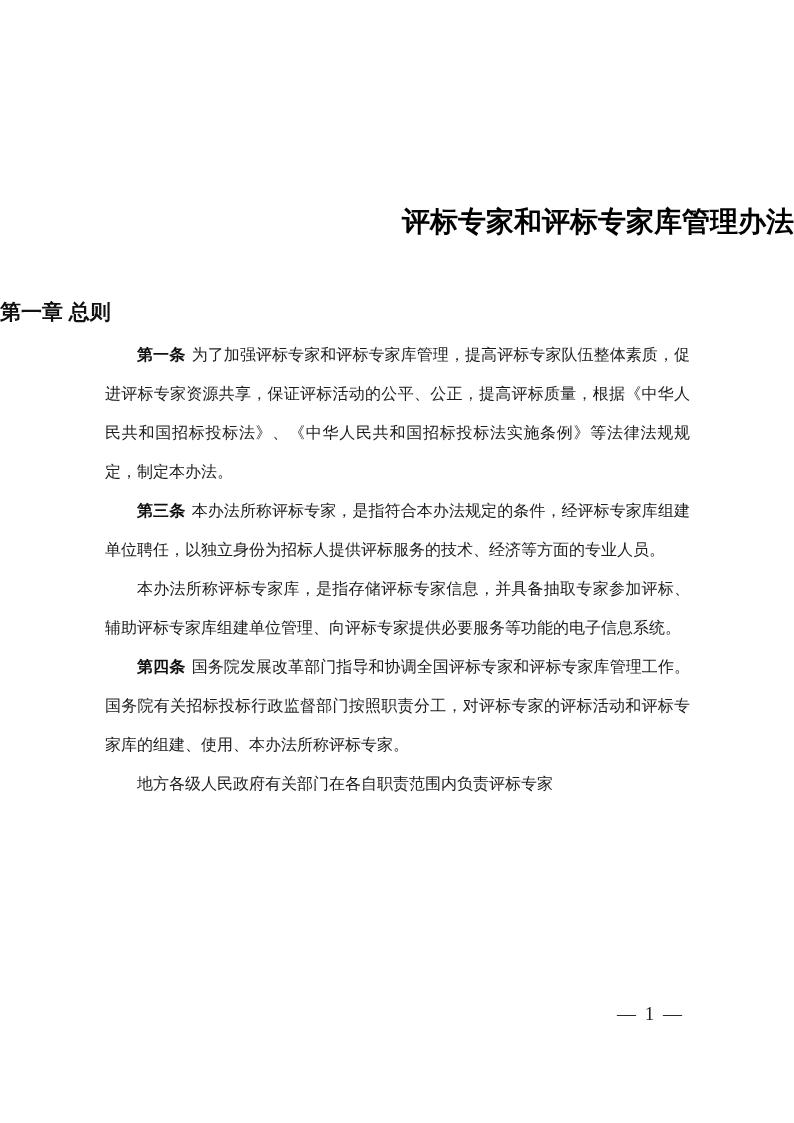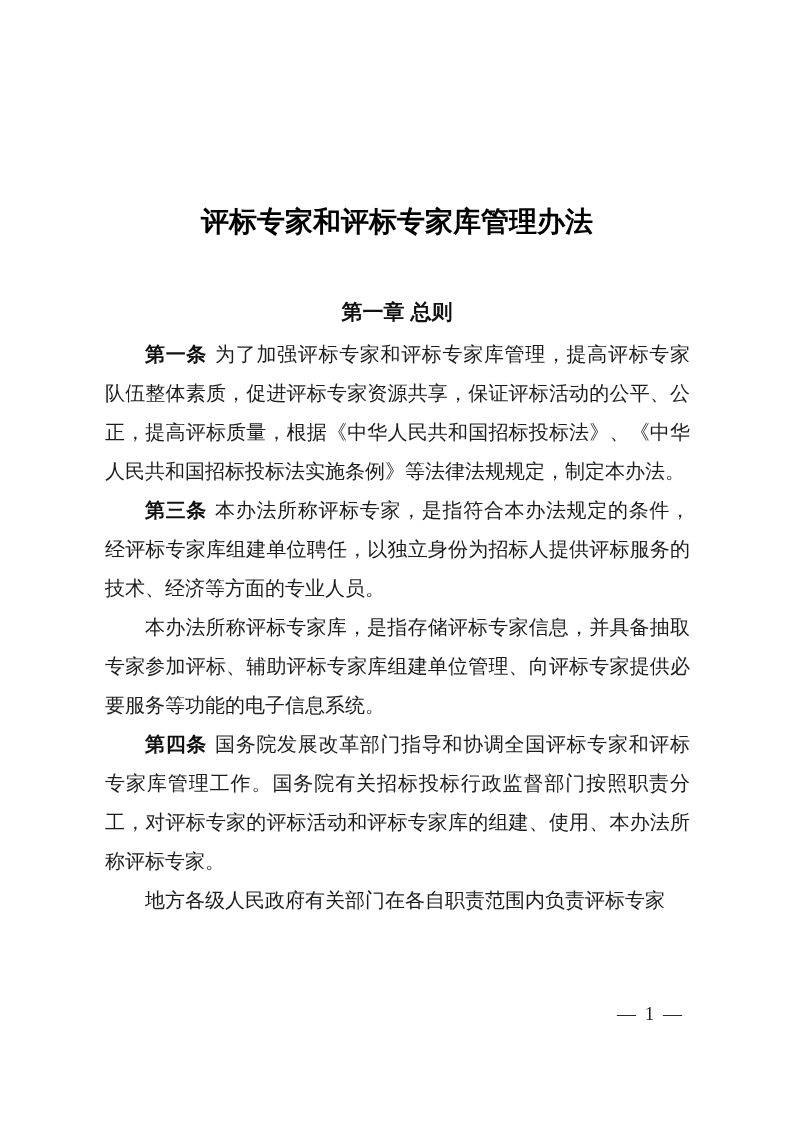--- a/index.html
+++ b/index.html
@@ -14,43 +14,42 @@
     height: 1123px;
     margin: 0 auto;
     background: #ffffff;
     overflow: hidden;
     font-family: "Liberation Serif", "DejaVu Serif", serif;
     color: #1c1c1c;
   }
   .doc-title {
     margin: 0;
     padding-top: 205px;
-    text-align: center;
+    text-align: right;
     font-size: 28px;
     line-height: 33px;
     font-weight: bold;
     color: #000000;
     letter-spacing: 0px;
     font-family: "Liberation Serif", "DejaVu Serif", serif;
   }
   .chapter-heading {
     margin: 62px 0 0 0;
-    text-align: center;
     font-size: 21px;
     line-height: 24px;
     font-weight: bold;
     color: #111111;
     font-family: "Liberation Sans", "DejaVu Sans", sans-serif;
   }
   .doc-body {
     margin: 11px 104px 0 105px; 
   }
   .para {
     margin: 0;
-    font-size: 20px;
+    font-size: 16px;
     line-height: 39px;
     text-align: justify;
     text-indent: 2em;
     color: #1c1c1c;
     word-break: break-all;
   }
   .para b.article-label {
     font-weight: bold;
     color: #111111;
     margin-right: 0.4em;

